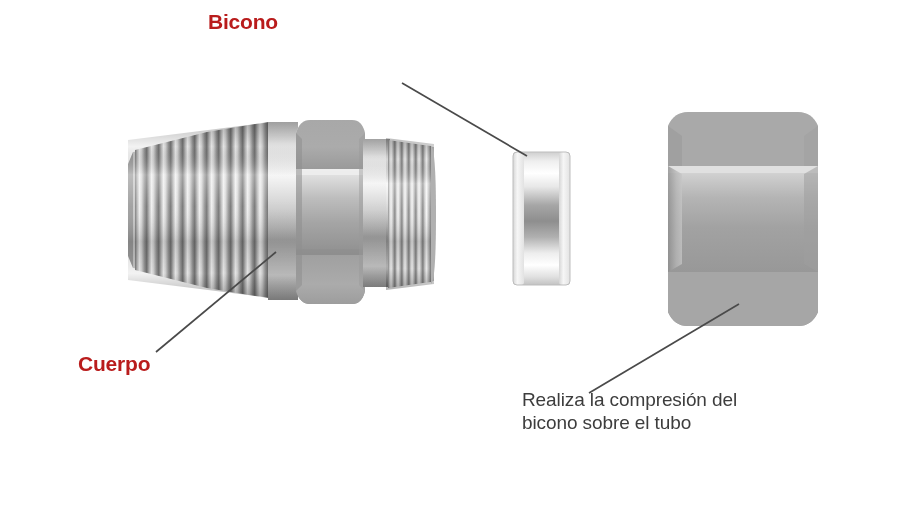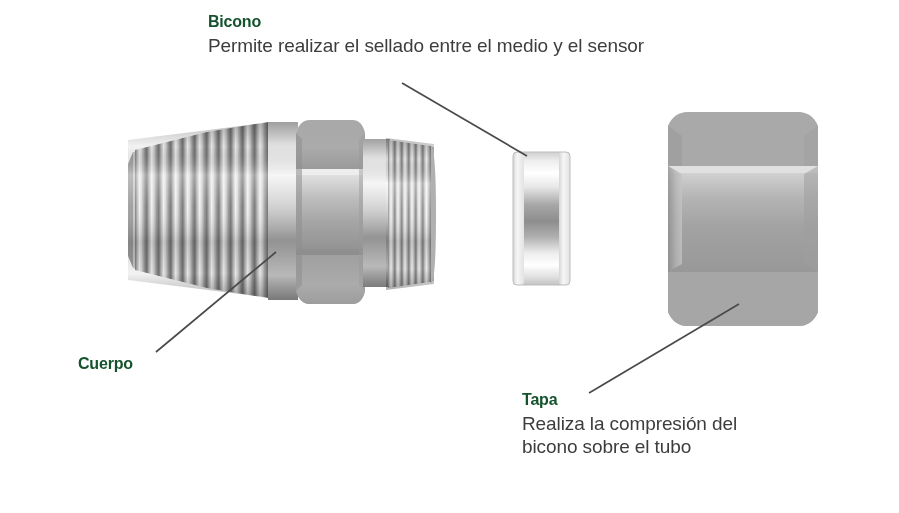--- a/index.html
+++ b/index.html
@@ -15,23 +15,23 @@
     width: 899px;
     height: 513px;
     background: #ffffff;
     overflow: hidden;
   }
   .callout {
     position: absolute;
   }
   .callout-title {
     font-weight: bold;
-    font-size: 16px;
+    font-size: 21px;
     line-height: 24px;
-    color: #14532d;
+    color: #b91c1c;
     letter-spacing: -0.2px;
     white-space: nowrap;
   }
   .callout-desc {
     font-size: 19px;
     line-height: 23px;
     color: #3d3d3d;
     letter-spacing: -0.1px;
     white-space: nowrap;
   }
@@ -250,28 +250,26 @@
   </svg>
 
   <svg id="leaders" viewBox="0 0 899 513">
     <line x1="402" y1="83" x2="527" y2="156" stroke="#4a4a4a" stroke-width="1.7"></line>
     <line x1="156" y1="352" x2="276" y2="252" stroke="#4a4a4a" stroke-width="1.7"></line>
     <line x1="589" y1="393" x2="739" y2="304" stroke="#4a4a4a" stroke-width="1.7"></line>
   </svg>
 
   <div class="callout" id="bicono-callout">
     <div class="callout-title">Bicono</div>
-    <div class="callout-desc">Permite realizar el sellado entre el medio y el sensor</div>
   </div>
 
   <div class="callout" id="cuerpo-callout">
     <div class="callout-title">Cuerpo</div>
   </div>
 
   <div class="callout" id="tapa-callout">
-    <div class="callout-title">Tapa</div>
     <div class="callout-desc">
       <span class="line">Realiza la compresión del</span>
       <span class="line">bicono sobre el tubo</span>
     </div>
   </div>
 
 </div>
 
 </body></html>

